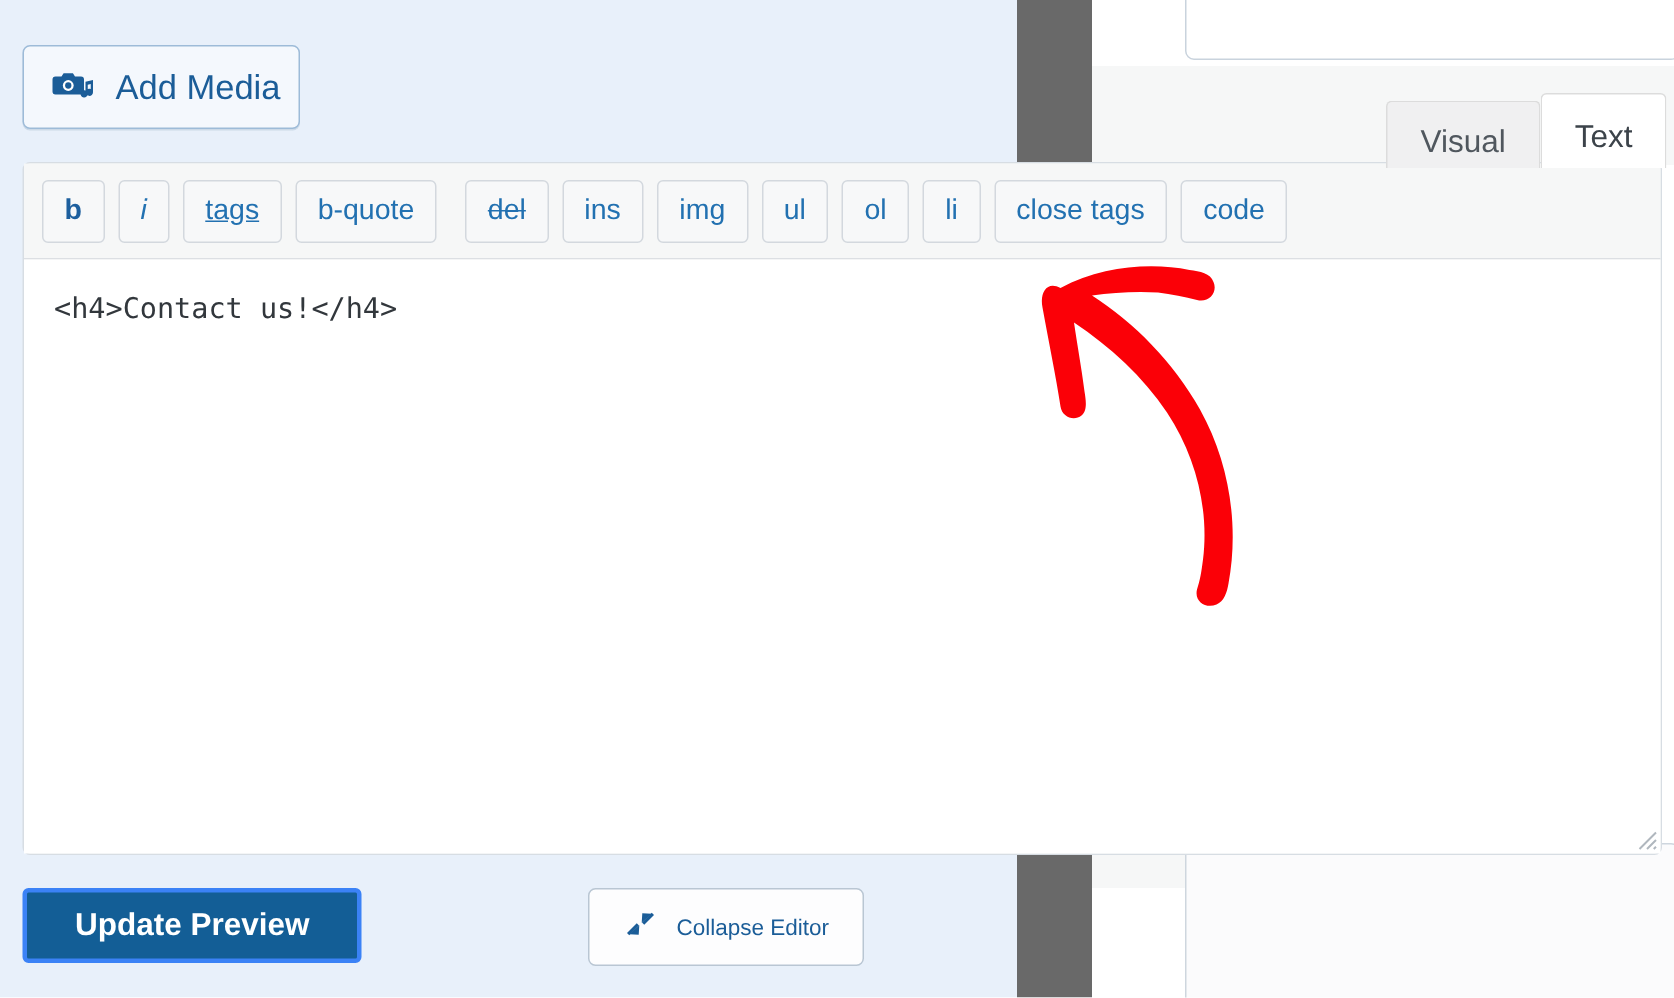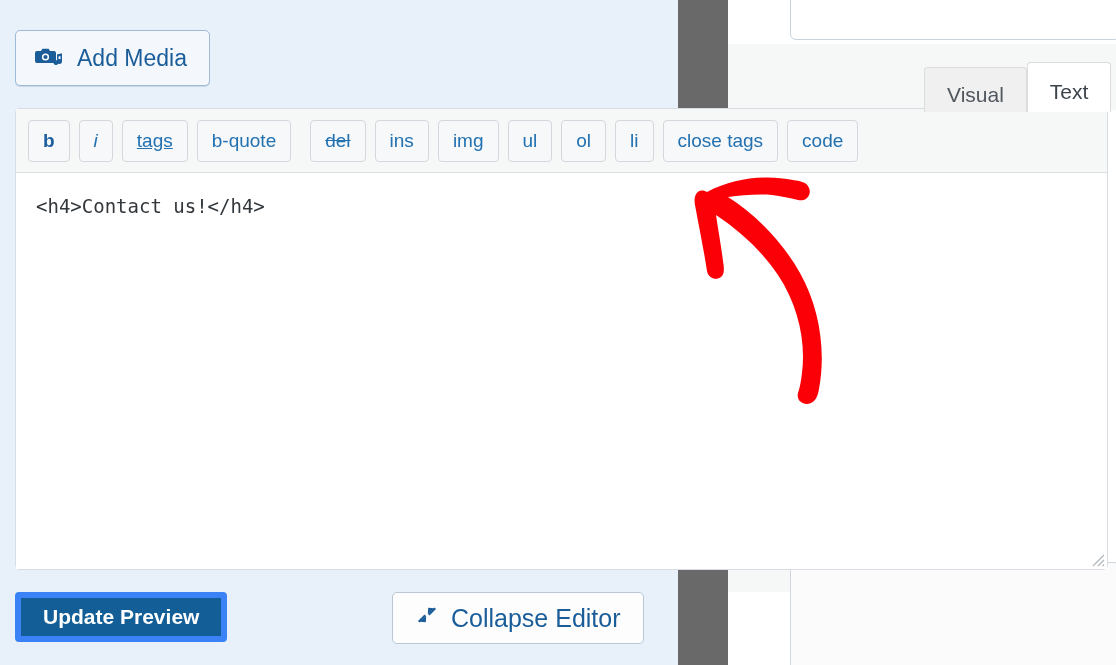--- a/index.html
+++ b/index.html
@@ -29,21 +29,21 @@
 
   
   .add-media-btn {
     position: absolute;
     left: 15px; top: 30px;
     height: 56px;
     box-sizing: border-box;
     display: flex;
     align-items: center;
     gap: 13px;
-    padding: 0 22px 0 18px;
+    padding: 0 12px 0 18px;
     background: #f4f8fd;
     border: 1px solid #9dbbd8;
     border-radius: 5px;
     color: #1b5d98;
     font-size: 23px;
     cursor: pointer;
     box-shadow: 0 1px 0 rgba(120,150,180,.25);
   }
   .add-media-btn .icon-wrap { display: flex; align-items: center; }
 
@@ -114,41 +114,41 @@
     cursor: nwse-resize;
   }
 
   
   .update-preview-btn {
     position: absolute;
     left: 15px; top: 592px;
     height: 50px;
     box-sizing: border-box;
     display: flex; align-items: center;
-    padding: 0 22px;
+    padding: 0 32px;
     background: #135e96;
-    border: 6px solid #3b82f6;
+    border: 3px solid #3b82f6;
     border-radius: 4px;
     color: #ffffff;
     font-size: 21px;
     font-weight: 700;
     cursor: pointer;
   }
   .collapse-btn {
     position: absolute;
     left: 392px; top: 592px;
     height: 52px;
     box-sizing: border-box;
     display: flex; align-items: center; gap: 12px;
     padding: 0 22px;
     background: #fdfdfe;
     border: 1px solid #b9c6d3;
     border-radius: 5px;
     color: #1b5d98;
-    font-size: 25px;
+    font-size: 15px;
     cursor: pointer;
   }
 
   
   .dark-strip {
     position: absolute;
     left: 678px; top: 0;
     width: 50px; height: 665px;
     background: #696969;
   }

